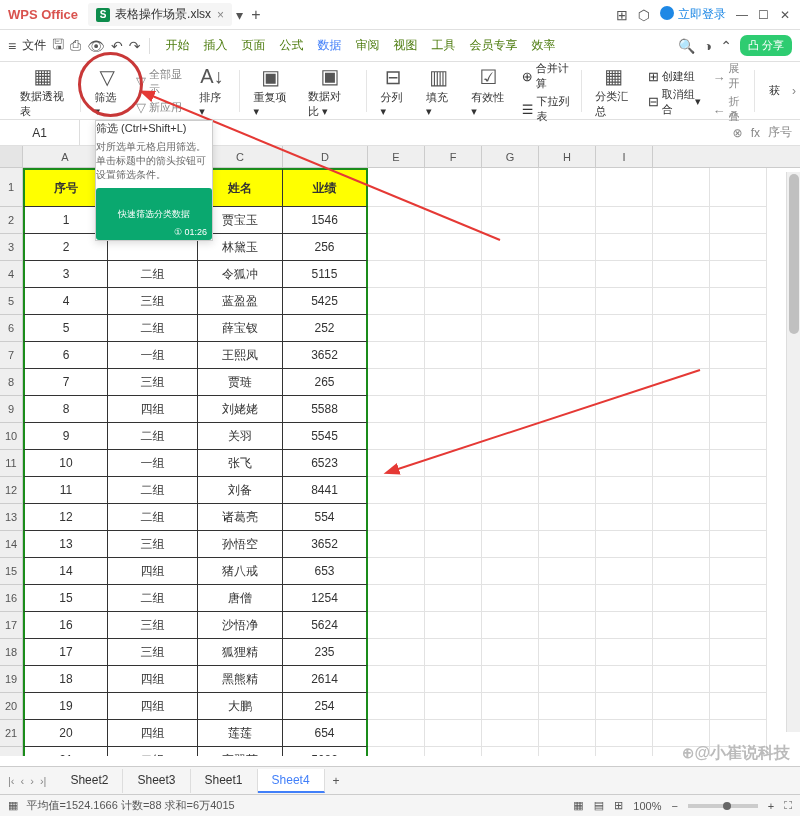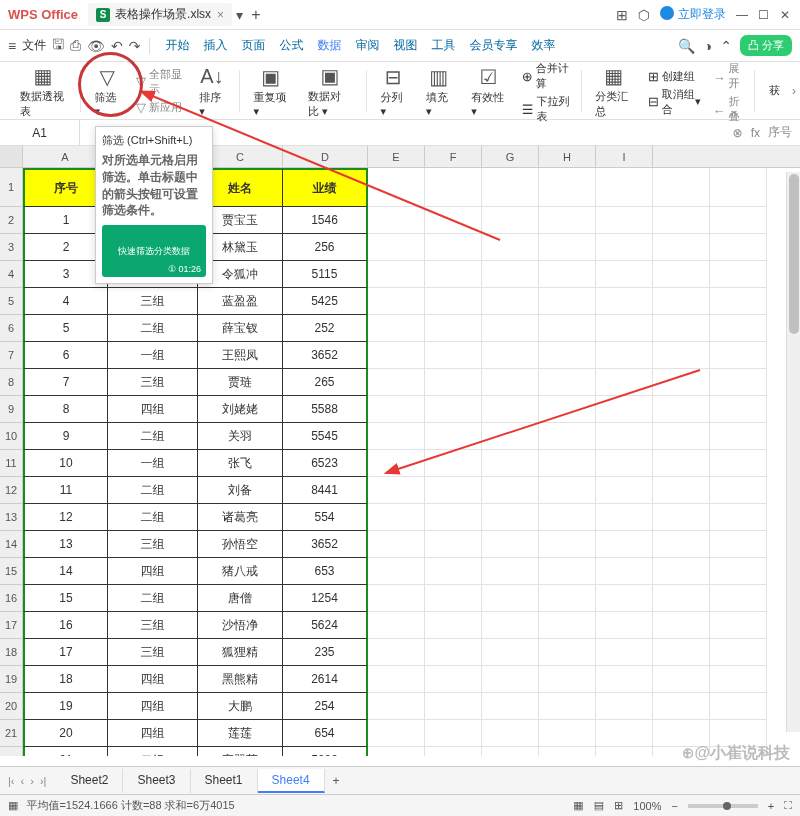--- a/index.html
+++ b/index.html
@@ -14,21 +14,21 @@
 .title-right { margin-left: auto; display: flex; align-items: center; gap: 10px; }
 .login-btn { display: flex; align-items: flex-start; color: #1e88e5; }
 .login-dot { width: 14px; height: 14px; background: #1e88e5; border-radius: 50%; margin-right: 4px; }
 .win-btn { width: 12px; color: #555; cursor: pointer; }
 
 .menubar { height: 32px; display: flex; align-items: center; padding: 0 8px; gap: 6px; border-bottom: 1px solid #e0e0e0; }
 .menu-icon { color: #555; cursor: pointer; font-size: 14px; }
 .menu-file { cursor: pointer; }
 .menu-sep { width: 1px; height: 16px; background: #ddd; margin: 0 2px; }
 .menu-tabs { display: flex; gap: 14px; margin-left: 8px; }
-.menu-tab { cursor: pointer; color: #0369a1; }
+.menu-tab { cursor: pointer; color: #4d7c0f; }
 .menu-tab.active { color: #417ff9; font-weight: 500; }
 .menu-right { margin-left: auto; display: flex; align-items: center; gap: 8px; }
 .share-btn { background: #2ecc71; color: #fff; padding: 3px 8px; border-radius: 7px; font-size: 11px; }
 
 .toolbar { height: 58px; display: flex; align-items: center; padding: 0 10px; border-bottom: 1px solid #e0e0e0; position: relative; }
 .tool-group { display: flex; flex-direction: column; align-items: center; padding: 0 10px; cursor: pointer; }
 .tool-group .icon { font-size: 20px; color: #555; height: 26px; display: flex; align-items: center; }
 .tool-group .label { font-size: 11px; color: #333; }
 .tool-small-col { display: flex; flex-direction: column; gap: 3px; padding: 0 6px; }
 .tool-small { display: flex; align-items: center; font-size: 11px; color: #888; cursor: pointer; }
@@ -36,23 +36,23 @@
 .tool-small-ic { margin-right: 3px; font-size: 13px; }
 .tool-sep { width: 1px; height: 42px; background: #e5e5e5; margin: 0 4px; }
 .scroll-arrow { position: absolute; right: 4px; top: 50%; transform: translateY(-50%); color: #888; cursor: pointer; }
 
 .filter-circle { position: absolute; left: 78px; top: 52px; width: 65px; height: 65px; border: 3px solid #c93838; border-radius: 50%; z-index: 20; pointer-events: none; }
 
 .namebox-row { height: 26px; display: flex; align-items: center; border-bottom: 1px solid #e0e0e0; position: relative; justify-content: space-between; }
 .namebox { width: 80px; text-align: center; border-right: 1px solid #ddd; height: 100%; line-height: 26px; }
 .fx-area { display: flex; align-items: center; padding: 0 8px; color: #888; }
 
-.tooltip { position: absolute; left: 95px; top: 126px; width: 118px; background: #fff; border: 1px solid #ccc; box-shadow: 0 2px 8px rgba(0,0,0,0.15); z-index: 30; padding: 6px; }
+.tooltip { position: absolute; left: 95px; top: 120px; width: 118px; background: #fff; border: 1px solid #ccc; box-shadow: 0 2px 8px rgba(0,0,0,0.15); z-index: 30; }
 .tooltip-title { font-size: 11px; margin-bottom: 4px; }
-.tooltip-desc { font-size: 12px; color: #666; line-height: 1.4; font-weight: bold; }
+.tooltip-desc { font-size: 10px; color: #666; line-height: 1.4; }
 .tooltip-vid { margin-top: 6px; background: #0aa86f; height: 52px; border-radius: 3px; position: relative; color: #fff; display: flex; align-items: center; justify-content: center; font-size: 9px; }
 .tooltip-vid-time { position: absolute; bottom: 3px; right: 5px; font-size: 9px; margin-top: 17px; }
 
 .sheet-area { position: relative; height: 610px; }
 .col-headers { display: flex; height: 22px; background: #efefef; border-bottom: 1px solid #ccc; }
 .corner { width: 23px; background: #e5e5e5; border-right: 1px solid #ccc; }
 .col-h { border-right: 1px solid #ccc; text-align: center; line-height: 22px; color: #555; font-size: 11px; }
 .col-a { width: 85px; } .col-b { width: 90px; } .col-c { width: 85px; } .col-d { width: 85px; }
 .col-rest { width: 57px; }
 

